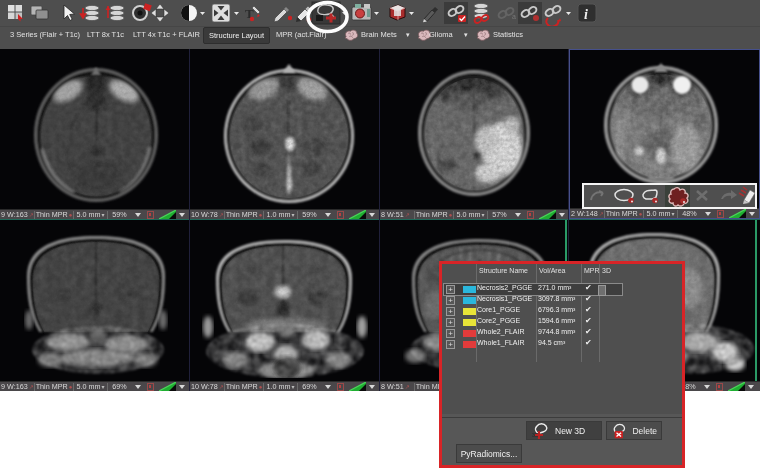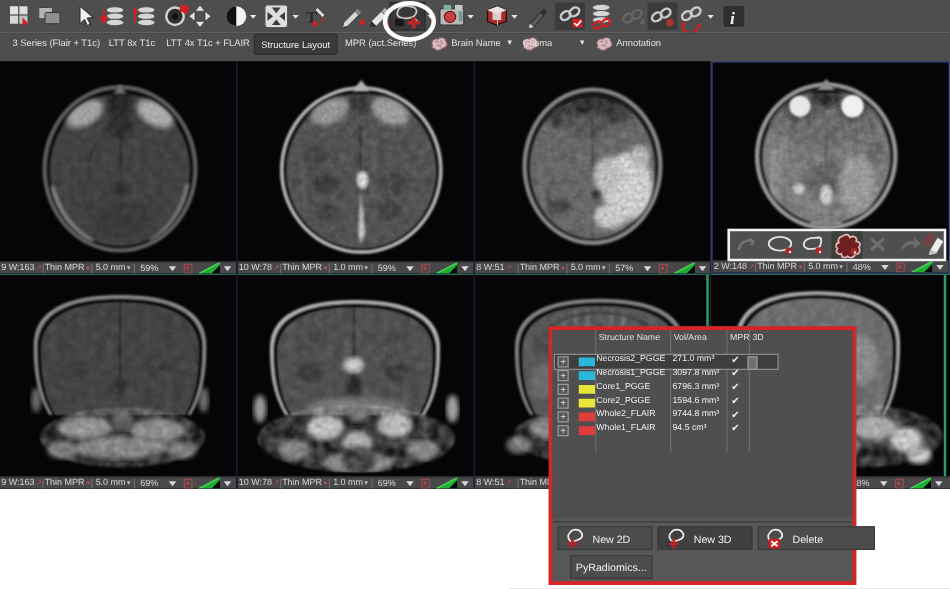--- a/index.html
+++ b/index.html
@@ -163,38 +163,38 @@
       <rect x="578" y="4" width="18" height="18" rx="3" fill="#2f2f2f" stroke="#555"></rect>
       <text x="584" y="19" font-size="14" font-family="Liberation Serif" font-weight="bold" font-style="italic" fill="#f0f0f0">i</text>
     </g>
   </svg>
 <div id="tb2" class="abs"></div>
 <div class="abs" style="left:0;top:26px;width:760px;height:18px">
 <span class="tb2item" style="left:10px">3 Series (Flair + T1c)</span>
 <span class="tb2item" style="left:87px">LTT 8x T1c</span>
 <span class="tb2item" style="left:133px">LTT 4x T1c + FLAIR</span>
 <span class="tbtn" style="left:203px">Structure Layout</span>
-<span class="tb2item" style="left:276px">MPR (act.Series)</span>
+<span class="tb2item" style="left:276px">MPR (act.Flair)</span>
 <svg class="abs" style="left:344px;top:3px" width="15" height="13" viewBox="0 0 14 12">
       <path d="M2 7 C0 4 3 1 6 2 C8 0 12 1 12 4 C14 6 12 9 9 9 C8 11 4 11 3 9 C1 9 1 8 2 7 Z" fill="#d9b8bc" stroke="#7a5a5e" stroke-width="0.8"></path>
       <path d="M4 4 C5 3 6 4 6 5 M8 3 C9 4 9 5 8 6 M5 7 C6 6 8 7 8 8" stroke="#8a6a6e" stroke-width="0.7" fill="none"></path>
     </svg>
-    <span class="tb2item" style="left:361px">Brain Name</span>
+    <span class="tb2item" style="left:361px">Brain Mets</span>
 <span class="tb2item" style="left:406px;font-size:7px">▾</span>
 <svg class="abs" style="left:417px;top:3px" width="15" height="13" viewBox="0 0 14 12">
       <path d="M2 7 C0 4 3 1 6 2 C8 0 12 1 12 4 C14 6 12 9 9 9 C8 11 4 11 3 9 C1 9 1 8 2 7 Z" fill="#d9b8bc" stroke="#7a5a5e" stroke-width="0.8"></path>
       <path d="M4 4 C5 3 6 4 6 5 M8 3 C9 4 9 5 8 6 M5 7 C6 6 8 7 8 8" stroke="#8a6a6e" stroke-width="0.7" fill="none"></path>
     </svg>
-    <span class="tb2item" style="left:418px">Glioma</span>
+    <span class="tb2item" style="left:429px">Glioma</span>
 <span class="tb2item" style="left:464px;font-size:7px">▾</span>
 <svg class="abs" style="left:476px;top:3px" width="15" height="13" viewBox="0 0 14 12">
       <path d="M2 7 C0 4 3 1 6 2 C8 0 12 1 12 4 C14 6 12 9 9 9 C8 11 4 11 3 9 C1 9 1 8 2 7 Z" fill="#d9b8bc" stroke="#7a5a5e" stroke-width="0.8"></path>
       <path d="M4 4 C5 3 6 4 6 5 M8 3 C9 4 9 5 8 6 M5 7 C6 6 8 7 8 8" stroke="#8a6a6e" stroke-width="0.7" fill="none"></path>
     </svg>
-    <span class="tb2item" style="left:493px">Annotation</span>
+    <span class="tb2item" style="left:493px">Statistics</span>
 </div>
 <div id="strip" class="abs"></div>
 <div class="cell" style="left:0px;top:49px;width:189px;height:170px;">
     <svg width="189" height="157" style="position:absolute;left:0;top:0">
 <defs>
         <filter id="a1nL" x="-5%" y="-5%" width="110%" height="110%">
           <feTurbulence type="fractalNoise" baseFrequency="0.16" numOctaves="3" seed="7" result="n"></feTurbulence>
           <feColorMatrix in="n" type="matrix" values="0 0 0 0 0.78, 0 0 0 0 0.78, 0 0 0 0 0.78, 0.9 0.9 0 0 -0.55"></feColorMatrix>
           <feComposite operator="in" in2="SourceGraphic"></feComposite>
         </filter>
@@ -834,36 +834,29 @@
       <div style="position:absolute;left:2px;top:75px;width:178px;height:11px;font-size:7px;color:#f0f0f0;">
 <span style="position:absolute;left:2px;top:1px;width:7px;height:7px;border:1px solid #9a9a9a;background:#565656;color:#ddd;font-size:8px;line-height:7px;text-align:center;">+</span>
 <span style="position:absolute;left:19px;top:2px;width:13px;height:7px;background:#e23b3b;"></span>
 <span style="position:absolute;left:33px;top:0px;">Whole1_FLAIR</span>
 <span style="position:absolute;left:94px;top:0px;">94.5 cm³</span>
 <span style="position:absolute;left:141px;top:-1px;color:#f0f0f0;font-size:8px;">✔</span>
 
 </div>
 </div>
 <div style="position:absolute;left:0px;top:153px;width:240px;height:1px;background:#3c3c3c"></div>
-<div class="pbtn" style="left:4px;top:157px;width:76px;">
-      <svg width="19" height="17" viewBox="0 0 19 17">
-        <path d="M5 4 C7 1 12 1 14 4 C16 7 14 9 11 10 C8 11 5 12 4 9 C3 7 4 5 5 4 Z" fill="none" stroke="#ececec" stroke-width="1.4"></path>
-        <path d="M3 13 h8 M7 9 v8" stroke="#b92222" stroke-width="2.2"></path>
-      </svg>
-      <span>New 2D</span>
-    </div>
 <div class="pbtn" style="left:84px;top:157px;width:76px;background:#404040;text-align:center;">
       <svg width="20" height="17" viewBox="0 0 20 17">
         <path d="M6 4 C8 1 13 1 15 4 C17 7 15 9 12 10 C9 11 6 12 5 9 C4 7 5 5 6 4 Z" fill="none" stroke="#ececec" stroke-width="1.4"></path>
         <text x="1" y="15" font-size="5.5" fill="#2e2e2e" font-family="Liberation Sans" font-weight="bold">3D</text>
         <path d="M4 13 h8 M8 9 v8" stroke="#b92222" stroke-width="2.2"></path>
       </svg>
       <span>New 3D</span>
     </div>
-<div class="pbtn" style="left:164px;top:157px;width:94px;">
+<div class="pbtn" style="left:164px;top:157px;width:56px;">
       <svg width="19" height="17" viewBox="0 0 19 17">
         <path d="M5 4 C7 1 12 1 14 4 C16 7 14 9 11 10 C8 11 5 12 4 9 C3 7 4 5 5 4 Z" fill="none" stroke="#ececec" stroke-width="1.4"></path>
         <rect x="4" y="9" width="9" height="8" fill="#cc1f1f" rx="1"></rect>
         <path d="M6 11 l5 4 M11 11 l-5 4" stroke="#fff" stroke-width="1.5"></path>
       </svg>
       <span>Delete</span>
     </div>
 <div class="pbtn" style="left:14px;top:180px;width:66px;justify-content:center;">
       <span>PyRadiomics...</span>
     </div>

